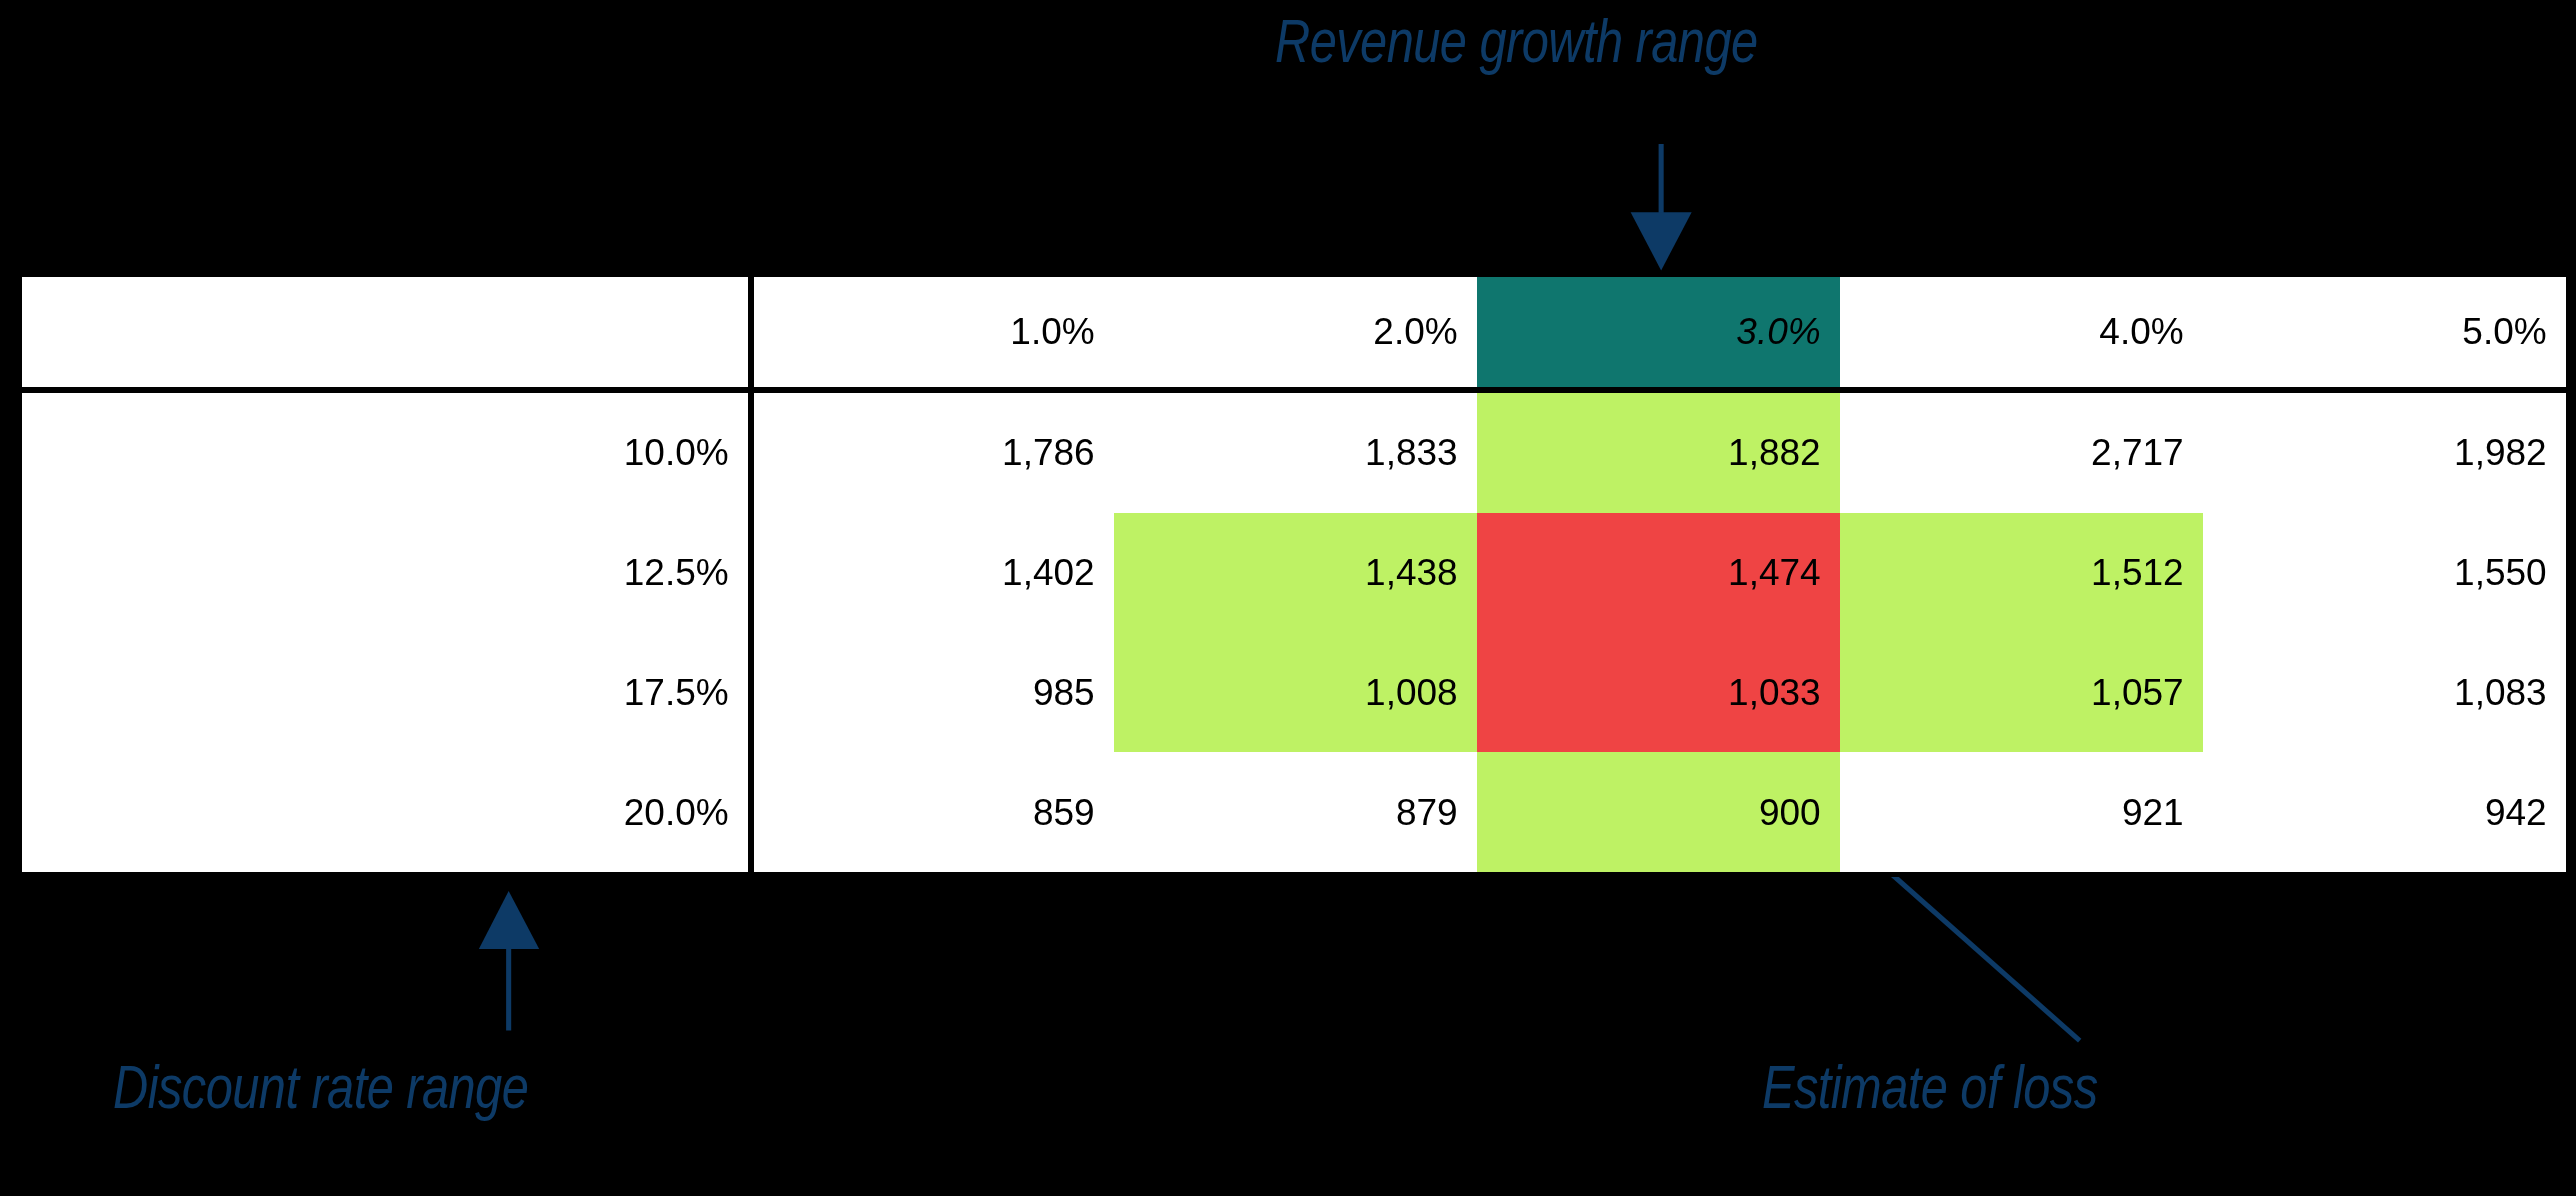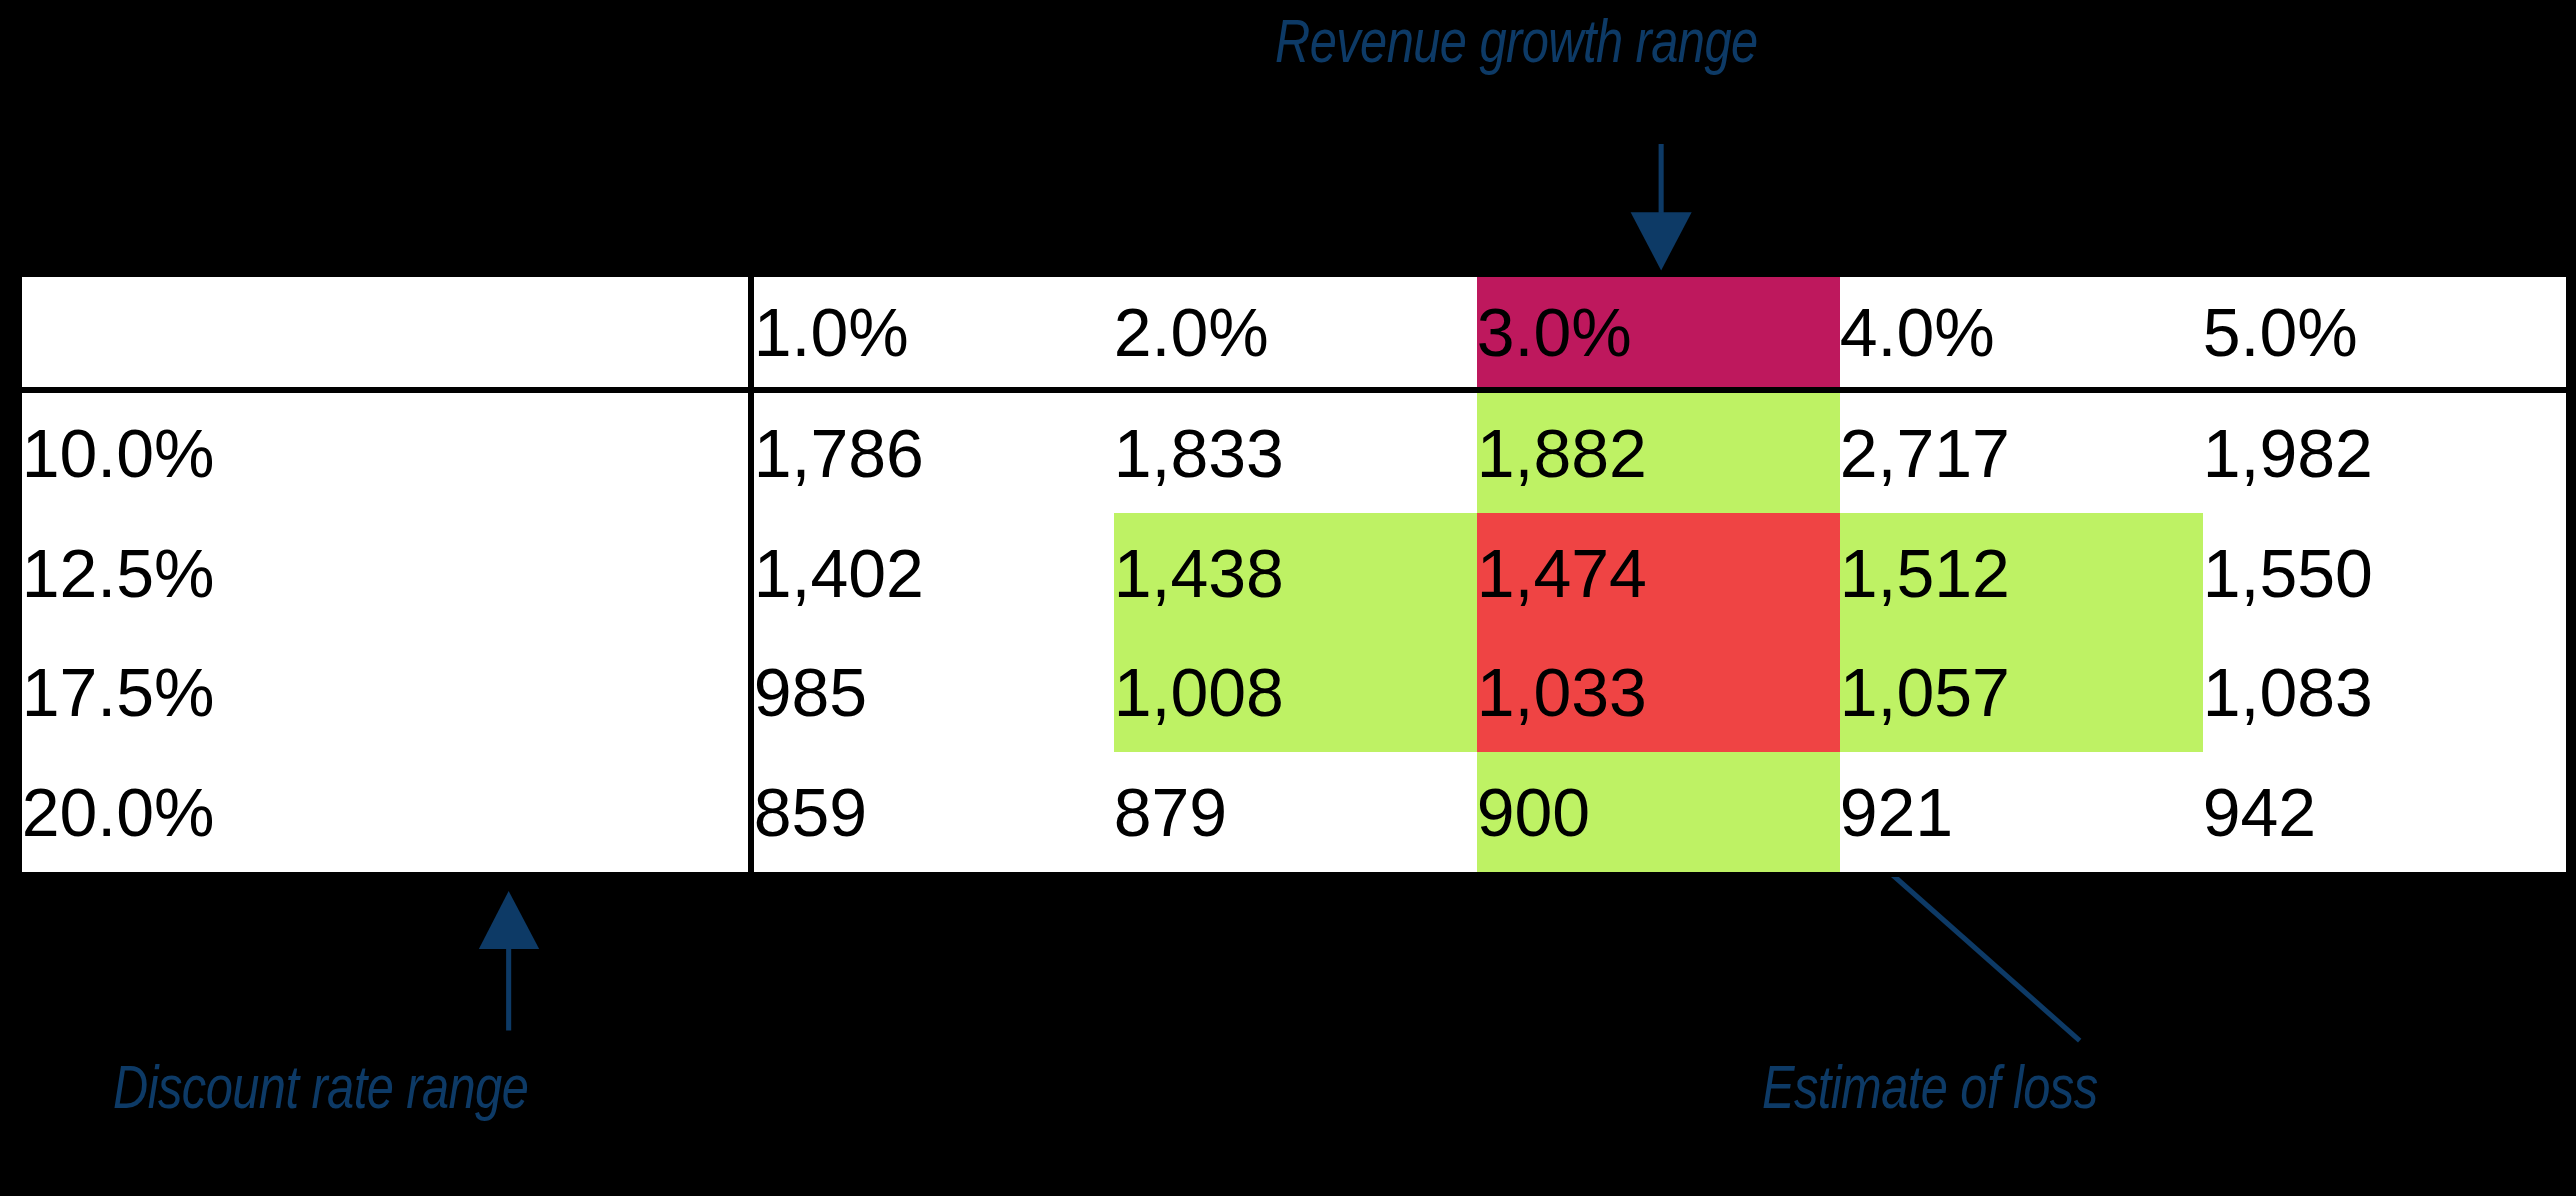--- a/index.html
+++ b/index.html
@@ -70,22 +70,23 @@
   }
   table.sens {
     border-collapse: collapse;
     table-layout: fixed;
     width: 100%;
     height: 100%;
   }
   table.sens td {
     padding: 0 19px 0 0;
     margin: 16px;
+    text-align: right;
     vertical-align: middle;
-    font-size: 68px;
+    font-size: 37px;
     font-weight: 400;
     color: #000000;
     line-height: 1;
     white-space: nowrap;
     overflow: hidden;
   }
   col.labelcol { width: 729px; }
   col.datacol  { width: 363px; }
 
   
@@ -99,21 +100,21 @@
   
   tr.hdr td { border-bottom: 6.5px solid #000000; }
 
   
   tr.body td { height: 102px; }
 
   
   .fill-none  { background: #ffffff; color: #000000; }
   .fill-navy  { background: #bef264; color: #ffffff; }
   .fill-cyan  { background: #ef4444; color: #ffffff; }
-  .fill-green { background: #be185d; color: #ffffff; }
+  .fill-green { background: #0f766e; color: #ffffff; font-style: italic; }
 </style>
 </head>
 <body>
 
 <div id="stage">
 
   <div class="annot" id="annot-revenue">Revenue growth range</div>
 
   <div class="annot" id="annot-discount">Discount rate range</div>
 

